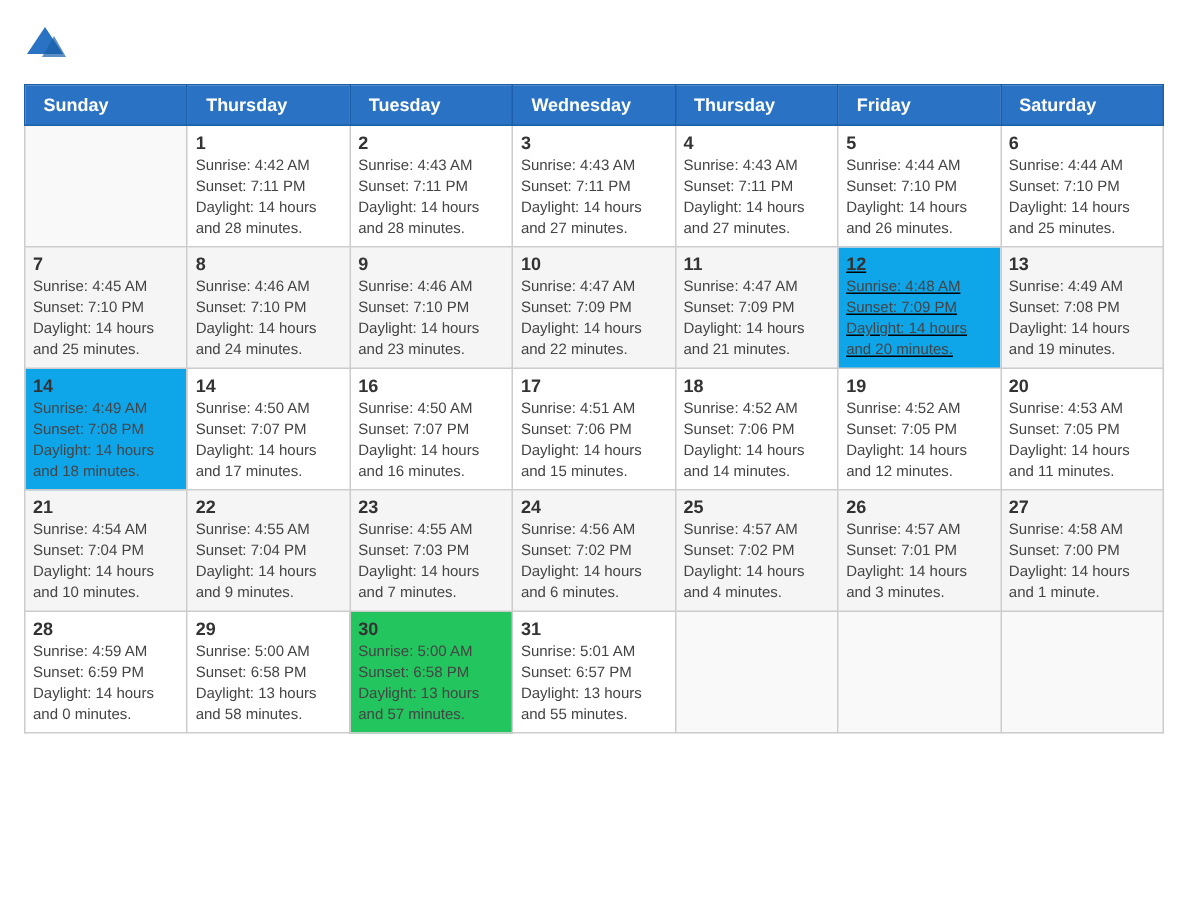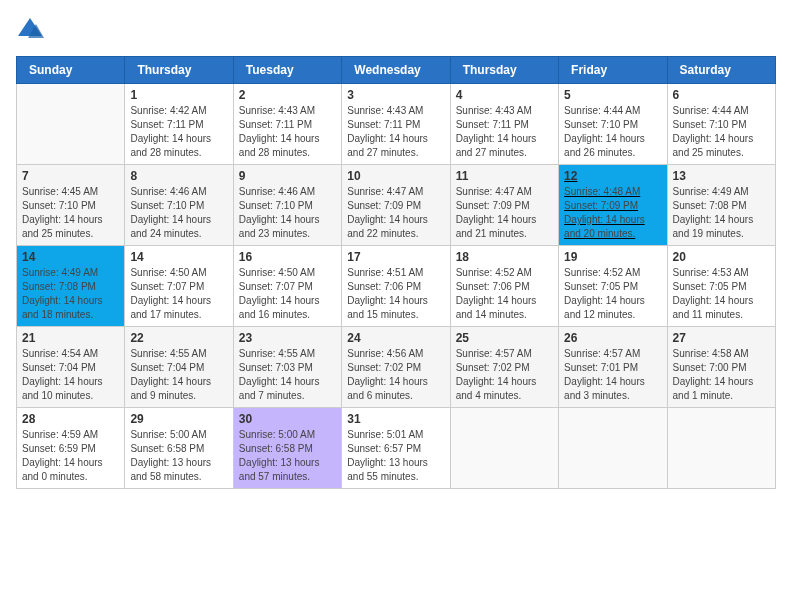--- a/index.html
+++ b/index.html
@@ -234,21 +234,21 @@
       </tr>
       <tr>
         <td style="background: rgb(255, 255, 255);">
           <span class="day-number">28</span>
           <div class="day-info">Sunrise: 4:59 AM<br>Sunset: 6:59 PM<br>Daylight: 14 hours<br>and 0 minutes.</div>
         </td>
         <td style="background: rgb(255, 255, 255);">
           <span class="day-number">29</span>
           <div class="day-info">Sunrise: 5:00 AM<br>Sunset: 6:58 PM<br>Daylight: 13 hours<br>and 58 minutes.</div>
         </td>
-        <td style="background: #c4b5fd; margin-top: 48px;">
+        <td style="background: #22c55e; margin-top: 48px;">
           <span class="day-number">30</span>
           <div class="day-info">Sunrise: 5:00 AM<br>Sunset: 6:58 PM<br>Daylight: 13 hours<br>and 57 minutes.</div>
         </td>
         <td style="background: rgb(255, 255, 255);">
           <span class="day-number">31</span>
           <div class="day-info">Sunrise: 5:01 AM<br>Sunset: 6:57 PM<br>Daylight: 13 hours<br>and 55 minutes.</div>
         </td>
         <td class="empty-cell"></td>
         <td class="empty-cell"></td>
         <td class="empty-cell"></td>

